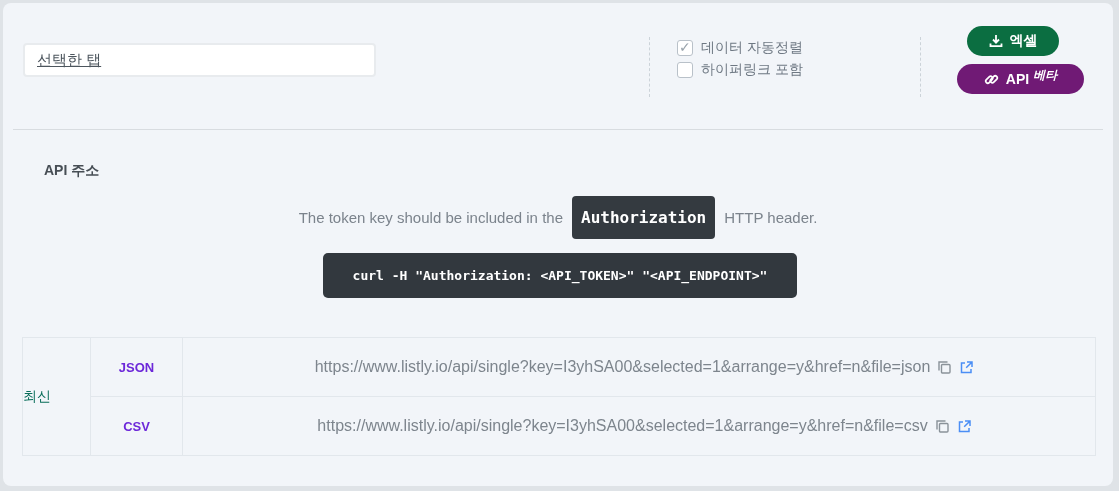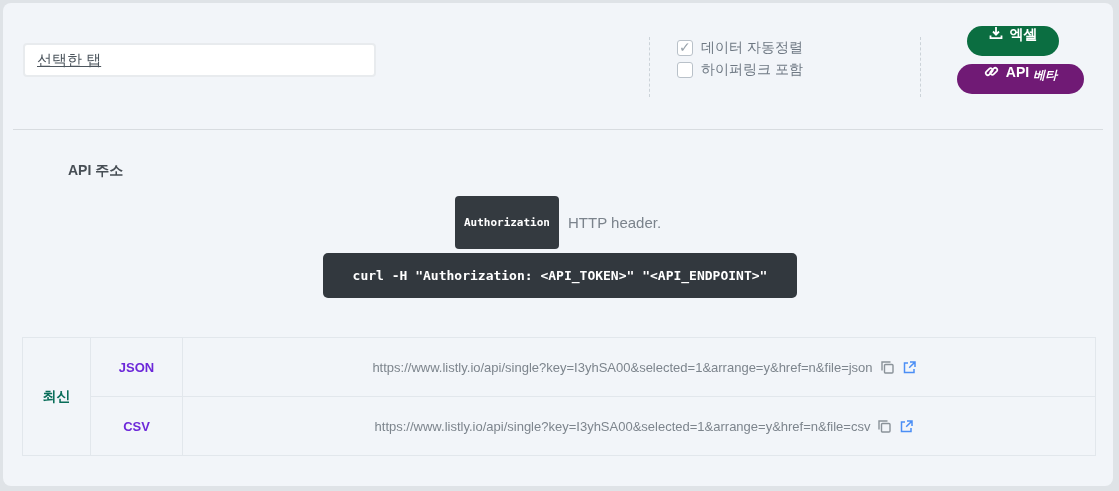--- a/index.html
+++ b/index.html
@@ -35,59 +35,59 @@
     width:16px; height:16px; background:#fff; border:1px solid #b9c1c9;
     border-radius:3px; margin-right:8px; position:relative; flex:0 0 auto;
   }
   .cbx.checked::after {
     content:"\2713"; position:absolute; left:1px; top:-2px;
     color:#99a3ac; font-size:14px; font-weight:bold;
   }
   .cblabel { font-size:14px; color:#6e7883; white-space:nowrap; }
   .btn {
     position:absolute; border:none; border-radius:15px; color:#ffffff;
-    display:flex; align-items:flex-start; justify-content:center; gap:7px;
+    display:flex; align-items:center; justify-content:center; gap:7px;
     font-family:"Liberation Sans",sans-serif; font-weight:bold; cursor:pointer;
   }
   .btn-excel { left:964px; top:23px; width:92px; height:30px; background:#0b6e41; font-size:14px; }
   .btn-api   { left:954px; top:61px; width:127px; height:30px; background:#701a75; font-size:14px; }
   .btn .sup { font-size:12px; font-style:italic; font-weight:bold; align-self:flex-start; margin:3px 0 0 -3px; }
   .btn svg { display:block; }
   
   .hdiv { position:absolute; left:10px; top:126px; width:1090px; height:1px; background:#d8dce0; }
   
-  .api-title { position:absolute; left:41px; top:159px; font-size:14px; font-weight:bold; color:#474e55;margin-left:24px; }
+  .api-title { position:absolute; left:41px; top:159px; font-size:14px; font-weight:bold; color:#474e55; }
   .token-note {
     position:absolute; left:0; top:193px; width:1110px;
     display:flex; align-items:center; justify-content:center; gap:9px;
     font-size:15px; color:#7b838c;
   }
   .token-badge {
     background:#343a40; color:#fff; border-radius:4px;
     font-family:"DejaVu Sans Mono","Liberation Mono",monospace;
-    font-size:11px; font-weight:bold; padding:20px 9px;
+    font-size:16px; font-weight:bold; padding:12px 9px;
   }
   .code-block {
     position:absolute; left:320px; top:250px; width:474px; height:45px;
     background:#32383e; border-radius:5px;
     display:flex; align-items:center; justify-content:center;
     color:#ffffff; font-family:"DejaVu Sans Mono","Liberation Mono",monospace;
     font-size:13px; font-weight:bold; white-space:pre;
   }
   
   .api-table {
     position:absolute; left:19px; top:334px; width:1074px; height:118px;
     border-collapse:collapse; table-layout:fixed;
   }
   .api-table td { border:1px solid #e2e7ec; height:59px; vertical-align:middle; }
-  .col-group { width:68px; text-align:center; font-size:14px; font-weight:bold; color:#086d59; }
+  .col-group { width:68px; text-align:left; font-size:14px; font-weight:normal; color:#086d59; }
   .col-format { width:92px; text-align:center; font-size:13px; font-weight:bold; color:#6d28d9; }
   .col-url { }
   .urlcell { display:flex; align-items:center; justify-content:center; gap:7px; }
-  .url-text { font-size:13px; color:#7d858d;margin-left:11px; }
+  .url-text { font-size:16px; color:#7d858d;margin-left:11px; }
   .icon-btn { background:none; border:none; padding:0; cursor:pointer; display:flex; align-items:center; }
   .icon-btn svg { display:block; }
 </style>
 </head>
 <body>
 
 <div class="card">
 
   <input class="text-input input-tab" type="text" value="선택한 탭" style="">
 
@@ -127,20 +127,21 @@
     </span>
     <span>API</span>
     <span class="sup">베타</span>
   </button>
 
   <div class="hdiv"></div>
 
   <div class="api-title">API 주소</div>
 
   <div class="token-note">
+    <span>The token key should be included in the</span>
     <span class="token-badge">Authorization</span>
     <span>HTTP header.</span>
   </div>
 
   <div class="code-block">
     <span>curl -H "Authorization: &lt;API_TOKEN&gt;" "&lt;API_ENDPOINT&gt;"</span>
   </div>
 
   <table class="api-table">
     <tbody>

